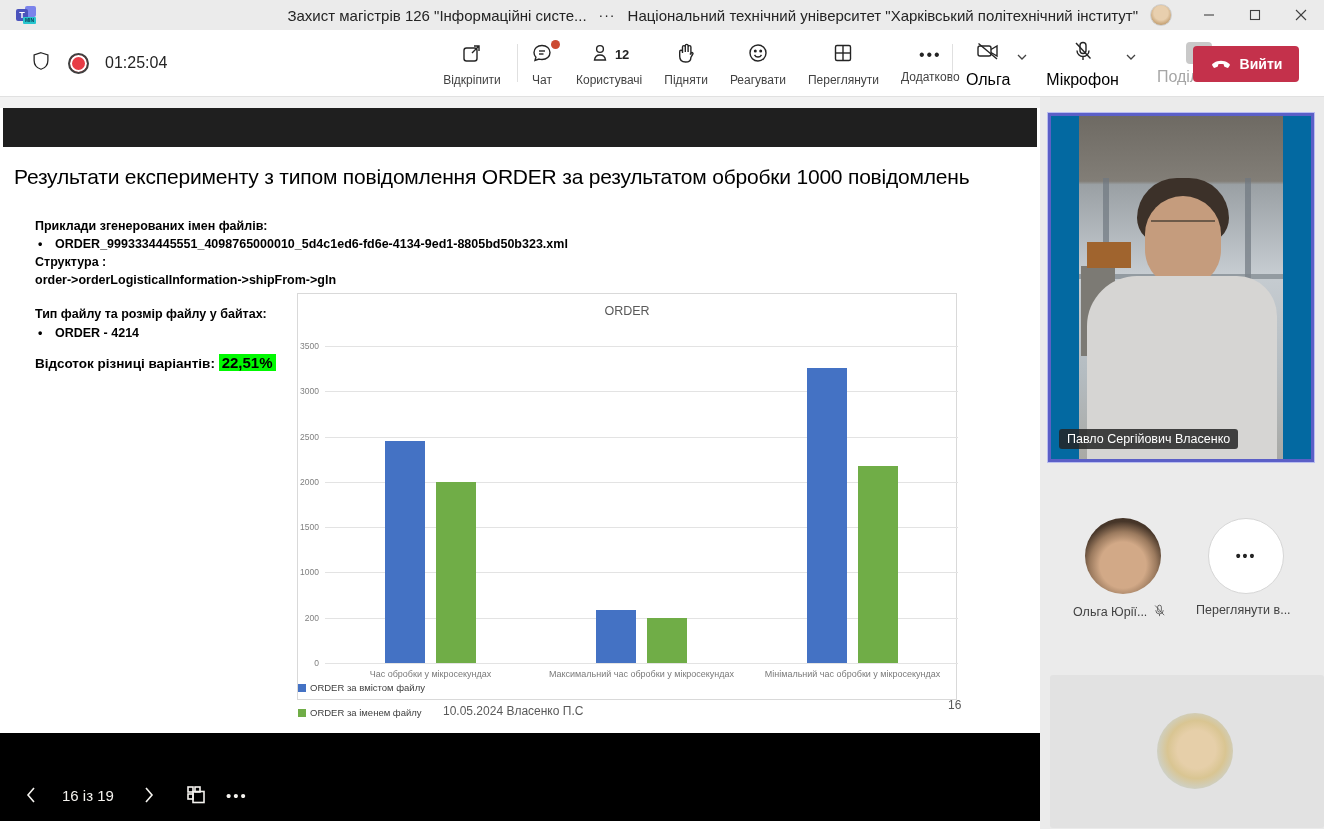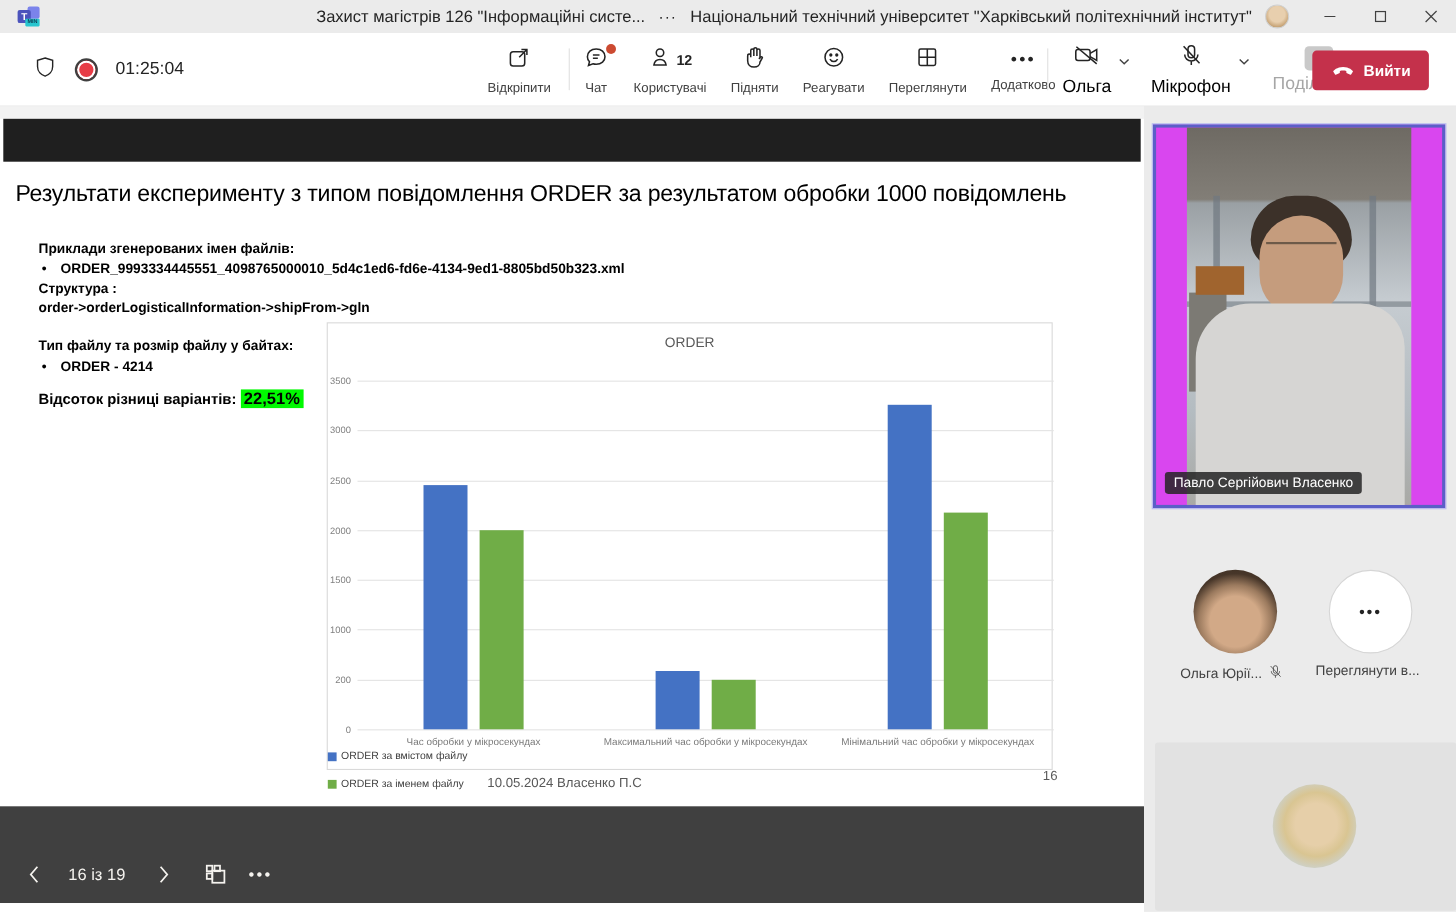--- a/index.html
+++ b/index.html
@@ -77,30 +77,30 @@
   .bar { width:40px; }
   .xlabels { position:absolute; left:27px; top:375px; width:633px; display:flex; }
   .xtick { flex:1; text-align:center; font-size:9px; color:#7a7a7a; white-space:nowrap; }
   .legend { position:absolute; left:0; top:388px; width:100%; display:flex; justify-content:space-between; gap:14px;flex-direction:column; }
   .leg-item { display:flex; align-items:center; gap:4px; font-size:9.5px; color:#404040; }
   .leg-sw { width:8px; height:8px; }
 
   .slide-footer-date { position:absolute; left:443px; top:607px; font-size:12px; color:#595959; }
   .slide-page-num { position:absolute; left:948px; top:601px; font-size:12px; color:#595959; }
 
-  .slide-bottombar { position:absolute; left:0; top:636px; width:1040px; height:88px; background:#404040; }
+  .slide-bottombar { position:absolute; left:0; top:636px; width:1040px; height:88px; background:#000000; }
   .navrow { position:absolute; left:0; top:47px; height:30px; width:100%; }
   .nav-item { position:absolute; color:#f5f3ef; display:flex; align-items:center; height:30px; }
   .nav-item svg { stroke:#f5f3ef; stroke-width:1.6; fill:none; }
   .page-indicator { font-size:15px; color:#f5f3ef; }
   .strip-bottom { position:absolute; left:0; top:724px; width:1040px; height:8px; background:#fff; }
 
   
   .sidebar { position:absolute; left:1040px; top:0; width:284px; height:732px; background:#ebebeb; }
-  .speaker-tile { position:absolute; left:8px; top:16px; width:266px; height:349px; background:#d946ef;
+  .speaker-tile { position:absolute; left:8px; top:16px; width:266px; height:349px; background:#0369a1;
     border:3px solid #5b5fc7; outline:1px solid #b9bdf0; }
   .video { position:absolute; left:50%; top:0; transform:translateX(-50%); width:204px; height:100%; overflow:hidden;
     background:linear-gradient(180deg,#6e6a63 0%,#827e77 19%,#9aa0a4 20%,#c6ccd1 46%,#b4bcc1 75%,#a9a9a5 100%); }
   .mull-v { position:absolute; top:18%; width:6px; height:82%; background:#6f7880; opacity:.7; }
   .mull-h { position:absolute; left:0; top:46%; width:100%; height:5px; background:#7e868d; opacity:.7; }
   .bldg { position:absolute; background:#8a8a86; }
   .person-hair { position:absolute; left:58px; top:62px; width:92px; height:66px; border-radius:46px 46px 30px 30px; background:#3c3129; }
   .person-face { position:absolute; left:66px; top:80px; width:76px; height:92px; border-radius:40px; background:#c59c7d; }
   .person-glasses { position:absolute; left:72px; top:104px; width:64px; height:14px; border-top:2px solid #6d5a49; }
   .person-body { position:absolute; left:8px; top:160px; width:190px; height:190px; border-radius:50px 40px 0 0; background:#d6d5d3; }

